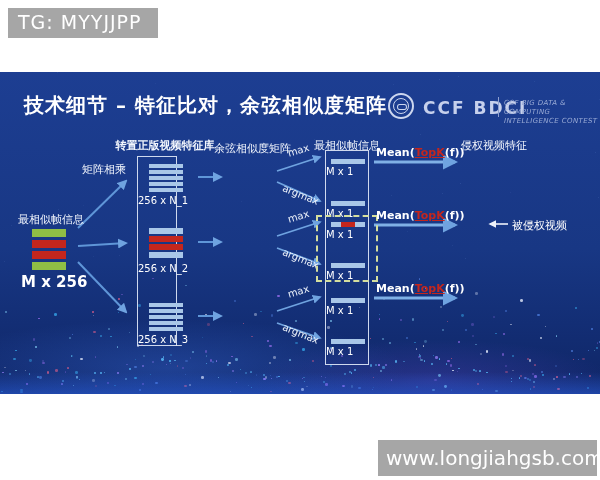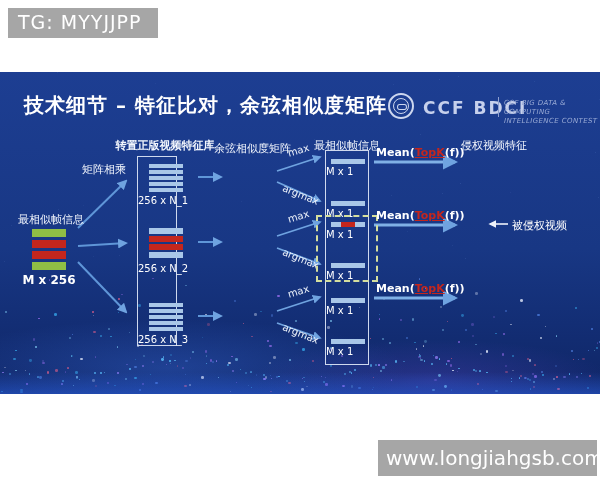--- a/index.html
+++ b/index.html
@@ -481,21 +481,21 @@
   </svg>
 
   <div class="lbl" style="left:82px;top:90px;">矩阵相乘</div>
   <div class="lbl" style="left:18px;top:140px;">最相似帧信息</div>
   <div class="src-matrix">
     <div class="s green"></div>
     <div class="s red"></div>
     <div class="s red"></div>
     <div class="s green"></div>
   </div>
-  <div class="dim" style="left:21px;top:201px;width:56px;font-weight:bold;font-size:12px;">M x 256</div>
+  <div class="dim" style="left:21px;top:201px;width:56px;font-weight:bold;font-size:15px;">M x 256</div>
 
   <div class="hdr" style="left:110px;top:66px;width:110px;font-weight:bold;">转置正版视频特征库</div>
   <div class="box" id="library-box">
     <div class="lib-m" style="top:7px;">
       <div class="s blue"></div>
       <div class="s blue"></div>
       <div class="s blue"></div>
       <div class="s blue"></div>
       <div class="s blue"></div>
     </div>

